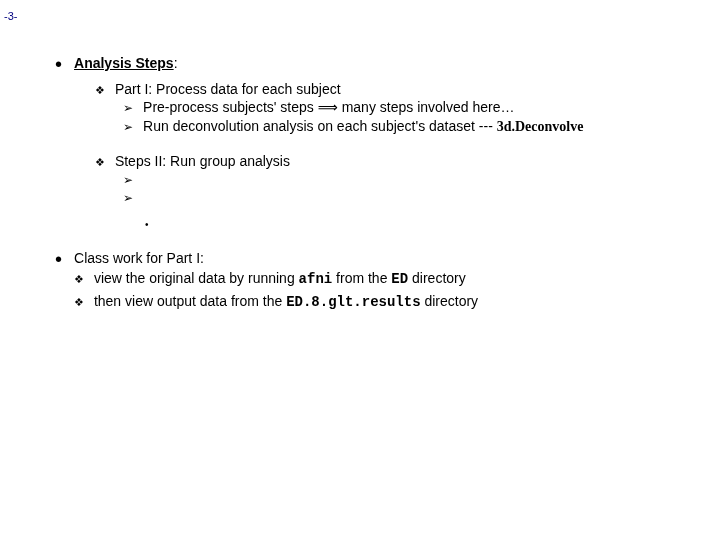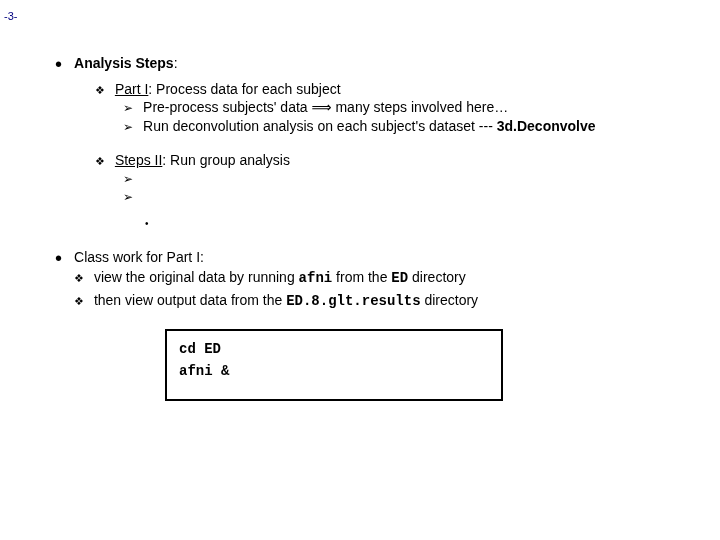--- a/index.html
+++ b/index.html
@@ -28,54 +28,54 @@
     margin-bottom: 10px;
   }
   .dot {
     font-size: 20px;
     line-height: 14px;
     margin-right: 12px;
     margin-top: 2px;
   }
   .heading {
     font-weight: bold;
+    text-decoration: underline;
   }
   .sub-block {
     margin-left: 40px;
     margin-top: 6px;
     margin-bottom: 18px;
   }
   .diamond-row {
     display: flex;
     align-items: flex-start;
     margin-bottom: 2px;
   }
   .diamond {
     font-size: 11px;
     margin-right: 10px;
     margin-top: 3px;
     color: #000;
   }
   .part-label {
-    text-decoration: underline;
   }
   .arrow-block {
     margin-left: 28px;
   }
   .arrow-row {
     display: flex;
     align-items: flex-start;
     margin-top: 2px;
   }
   .arrow {
     font-size: 12px;
     margin-right: 10px;
     margin-top: 2px;
   }
-  .bold { font-weight: bold; }
+  .bold { font-weight: bold; font-family: Liberation Serif, serif; }
   .inner-dot-block {
     margin-left: 50px;
     margin-top: 10px;
   }
   .inner-dot-row {
     display: flex;
   }
   .small-dot {
     font-size: 10px;
     margin-right: 14px;
@@ -120,21 +120,21 @@
     <div class="diamond-row">
       <div class="diamond">❖</div>
       <div>
         <span class="part-label">Part I</span><span>: Process data for each subject</span>
       </div>
     </div>
     <div class="arrow-block">
       <div class="arrow-row">
         <div class="arrow">➢</div>
         <div>
-          <span>Pre-process subjects' data </span><span class="imply">⟹</span><span> many steps involved here…</span>
+          <span>Pre-process subjects' steps </span><span class="imply">⟹</span><span> many steps involved here…</span>
         </div>
       </div>
       <div class="arrow-row">
         <div class="arrow">➢</div>
         <div>
           <span>Run deconvolution analysis on each subject's dataset --- </span><span class="bold">3d.Deconvolve</span>
         </div>
       </div>
     </div>
   </div>
@@ -173,18 +173,14 @@
       </div>
       <div class="diamond-row" style="margin-top:6px;">
         <div class="diamond">❖</div>
         <div>
           <span>then view output data from the </span><span class="mono">ED.8.glt.results</span><span> directory</span>
         </div>
       </div>
     </div>
   </div>
 
-  <div class="code-box">
-    <div>cd ED</div>
-    <div>afni &amp;</div>
-  </div>
 
 </div>
 
 </body></html>

